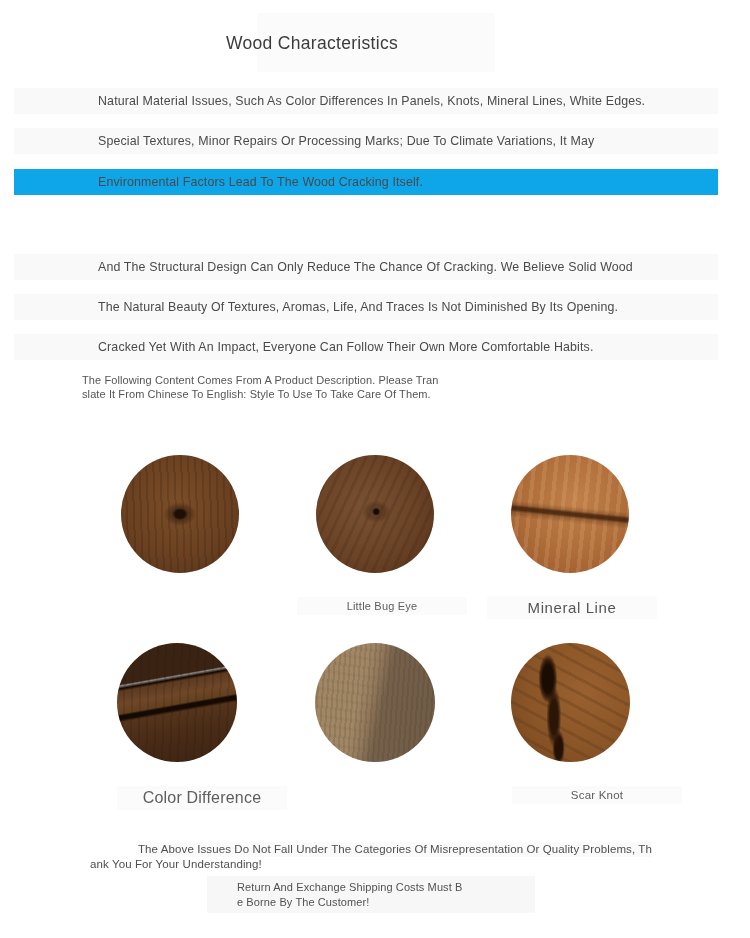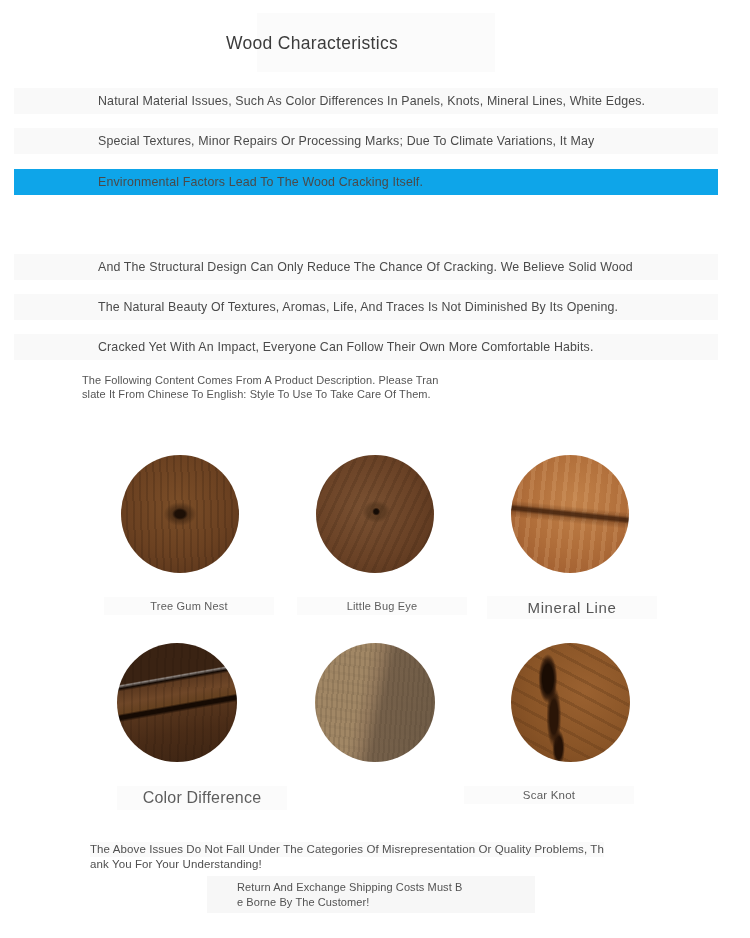--- a/index.html
+++ b/index.html
@@ -87,32 +87,32 @@
   .sample-label{
     position:absolute;width:170px;text-align:center;
     font-size:11px;color:#5d5d5d;letter-spacing:0.2px;
     background:#fbfbfb;padding:3px 0;
   }
   .lbl-0{left:104px;top:597px}
   .lbl-1{left:297px;top:597px}
   .lbl-2{left:487px;top:596px;font-size:15px;color:#565656;letter-spacing:0.6px}
   .lbl-3{left:117px;top:786px;font-size:16px}
   .lbl-4{left:301px;top:784px;font-size:12px}
-  .lbl-5{left:464px;top:786px;font-size:11.5px}
+  .lbl-5{left:512px;top:786px;font-size:11.5px}
   .c-0{left:121px;top:455px}
   .c-1{left:316px;top:455px}
   .c-2{left:511px;top:455px}
   .c-3{left:117px;top:643px;width:120px;height:119px}
   .c-4{left:315px;top:643px;width:120px;height:119px}
   .c-5{left:511px;top:643px;width:119px;height:119px}
   .disclaimer{
     position:absolute;left:90px;top:842px;width:570px;
     font-size:11.5px;line-height:14.5px;color:#4f4f4f;letter-spacing:0.1px;
   }
-  .disclaimer .band{background:#fafafa;display:inline-block;}
+  .disclaimer .band{background:#fafafa;display:inline-block;margin-left:48px;}
   .shipping-block{
     position:absolute;left:207px;top:876px;width:328px;height:37px;
     background:#f7f7f7;
     box-sizing:border-box;padding:4px 0 0 30px;
     font-size:11px;line-height:14.5px;color:#525252;letter-spacing:0.1px;
   }
 </style>
 </head>
 <body>
 
@@ -133,21 +133,20 @@
     <div>slate It From Chinese To English: Style To Use To Take Care Of Them.</div>
   </div>
 
   <div class="figure-circle wood-tree-gum c-0"></div>
   <div class="figure-circle wood-bug-eye c-1"></div>
   <div class="figure-circle wood-mineral c-2"></div>
   <div class="figure-circle wood-color-diff c-3"></div>
   <div class="figure-circle wood-white-edges c-4"></div>
   <div class="figure-circle wood-scar-knot c-5"></div>
 
-  <div class="sample-label lbl-0">Tree Gum Nest</div>
   <div class="sample-label lbl-1">Little Bug Eye</div>
   <div class="sample-label lbl-2">Mineral Line</div>
   <div class="sample-label lbl-3">Color Difference</div>
   <div class="sample-label lbl-5">Scar Knot</div>
 
   <div class="disclaimer">
     <div class="band">The Above Issues Do Not Fall Under The Categories Of Misrepresentation Or Quality Problems, Th</div>
     <div>ank You For Your Understanding!</div>
   </div>
 

